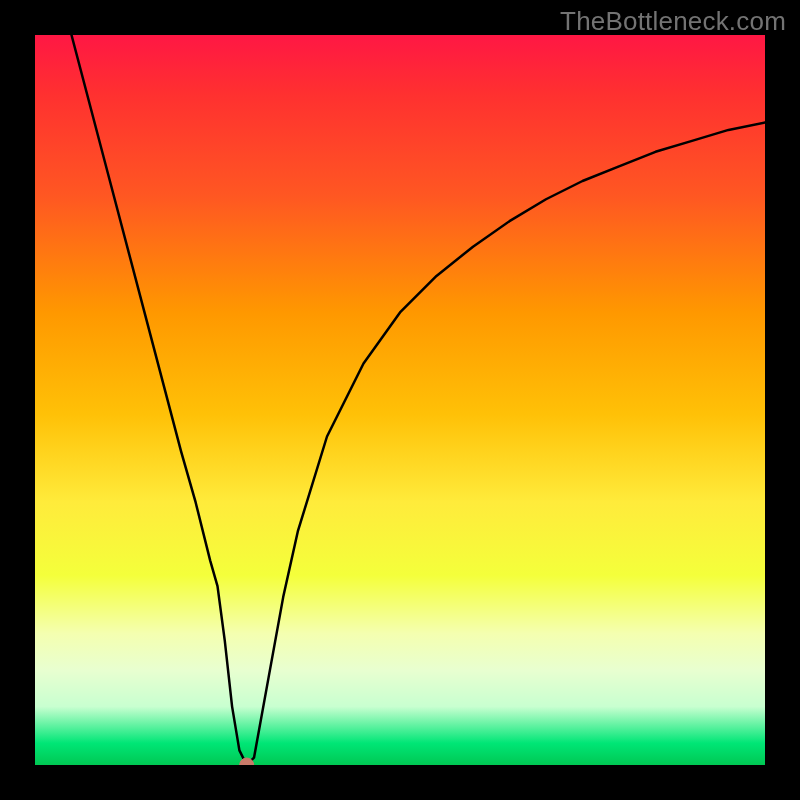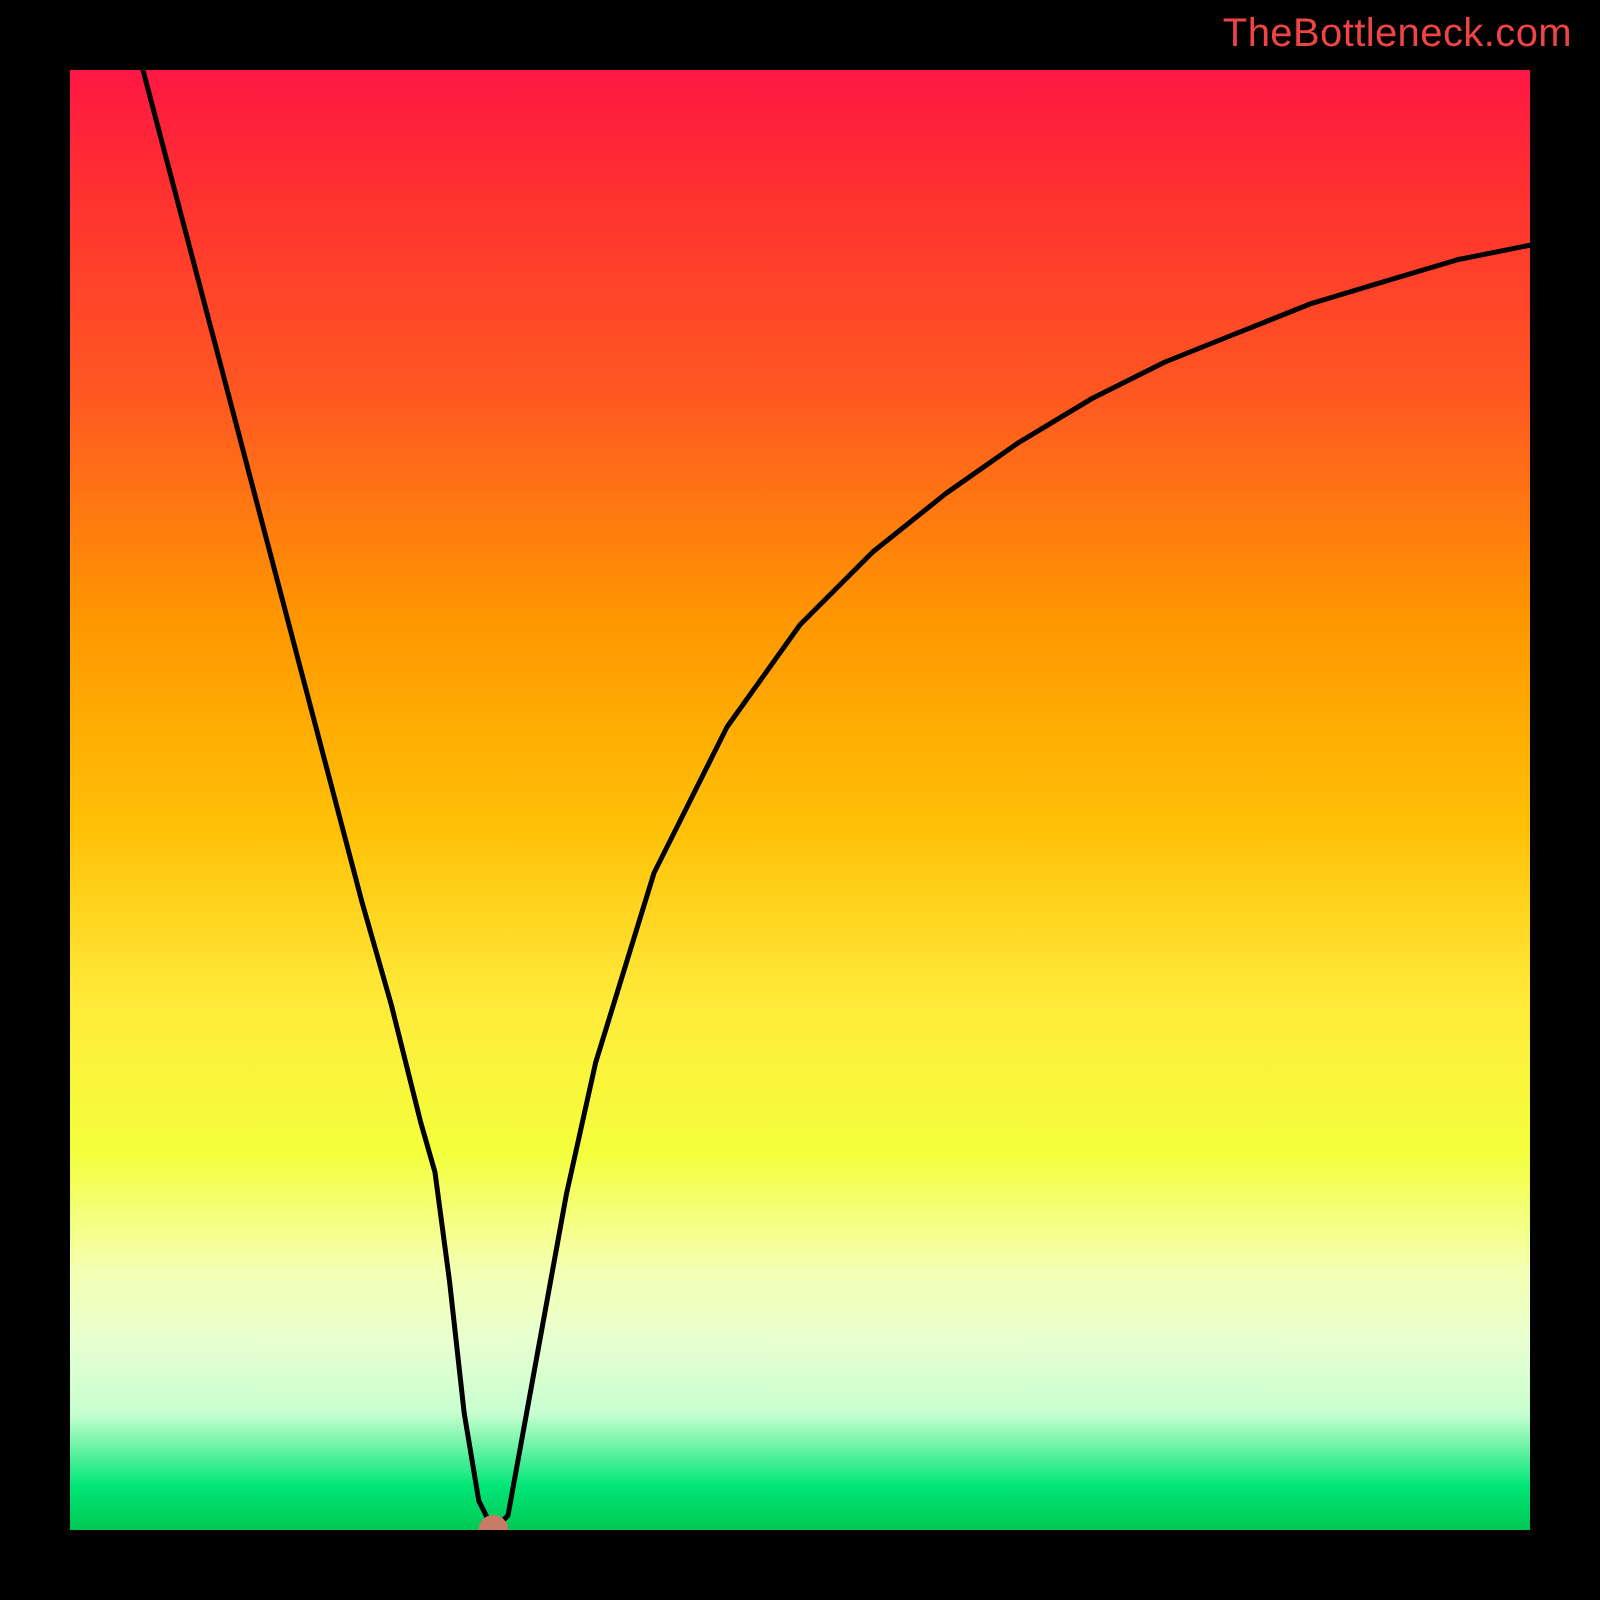--- a/index.html
+++ b/index.html
@@ -41,22 +41,22 @@
       #e8ffd0 87%,
       #c8ffd0 92%,
       #00e676 97%,
       #00c853 100%
     );
   }
   .watermark {
     position: absolute;
     top: 6px;
     right: 14px;
-    color: #ef4444;
-    font-size: 20px;
+    color: #737373;
+    font-size: 26px;
     letter-spacing: 0.2px;
     font-weight: 500;
   }
   svg.curve {
     position: absolute;
     left: 0; top: 0; width: 100%; height: 100%;
   }
 </style>
 </head>
 <body>

